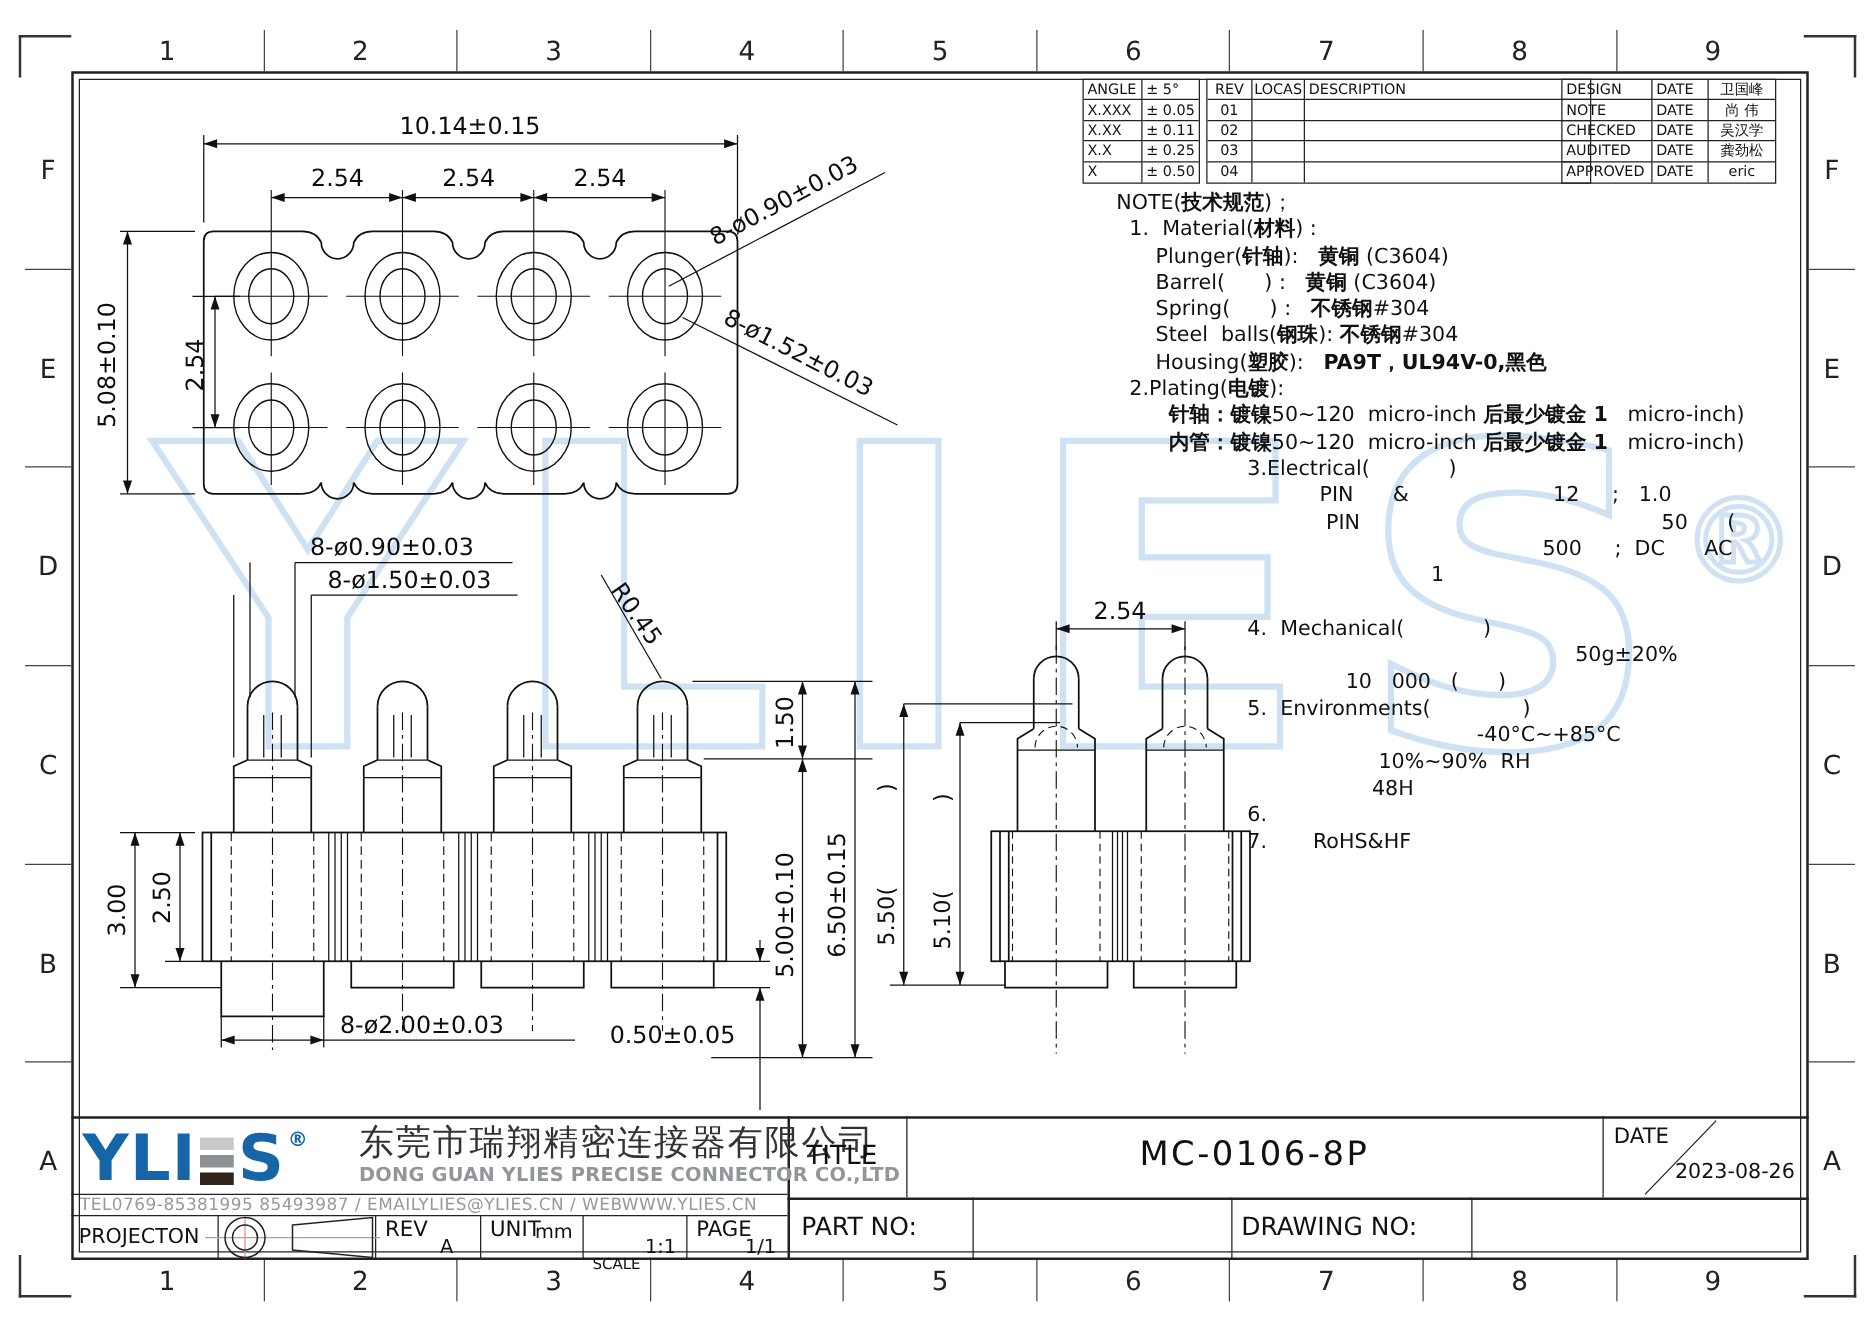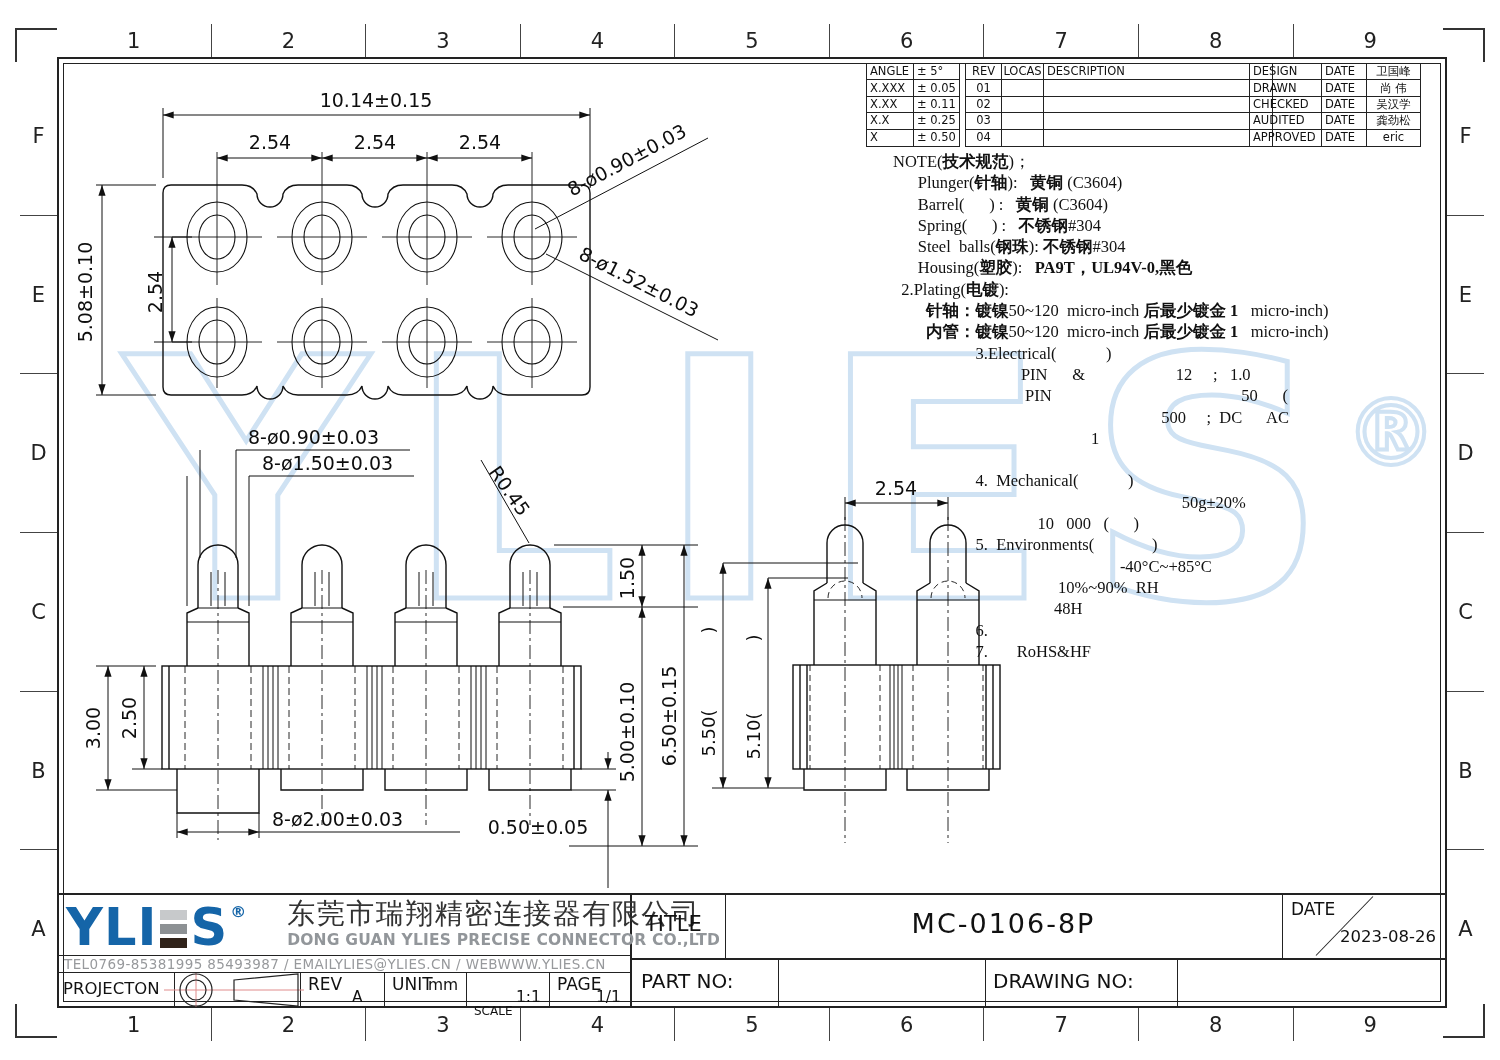--- a/index.html
+++ b/index.html
@@ -33,21 +33,21 @@
 
   
   .stable { position:absolute; display:grid; border:1.4px solid #222; background:transparent; z-index:2; }
   .tcell { border-right:1px solid #222; border-bottom:1px solid #222; font-size:11.5px; line-height:15px;
            padding:0 3px; display:flex; align-items:center; color:#111; }
   .tcell.last-col { border-right:none; }
   .tcell.last-row { border-bottom:none; }
   .tcell.center { justify-content:center; padding:0; }
 
   
-  #notes { position:absolute; left:893px; top:151px; width:575px; z-index:2;font-family:Liberation Serif, serif; }
+  #notes { position:absolute; left:893px; top:151px; width:575px; z-index:2; }
   .note-line { white-space:pre; height:21.3px; line-height:21.3px; font-size:16.5px; color:#111; }
   .nb { font-weight:700; }
 
   
   svg { z-index:1; }
   svg text { font-family:"DejaVu Sans", sans-serif; }
   .dt { font-size:19px; fill:#0d0d0d; }
   .dts { font-size:18px; fill:#0d0d0d; }
 
   
@@ -144,36 +144,37 @@
     <div class="tcell center"></div>
     <div class="tcell last-col"></div>
     <div class="tcell last-row center">04</div>
     <div class="tcell last-row center"></div>
     <div class="tcell last-col last-row"></div>
   </div>
 <div class="stable" id="app-table" style="left:1249px;top:63px;grid-template-columns:72px 45px 53px;grid-auto-rows:16.4px">
     <div class="tcell">DESIGN</div>
     <div class="tcell">DATE</div>
     <div class="tcell last-col center">卫国峰</div>
-    <div class="tcell">DRAWN</div>
+    <div class="tcell">NOTE</div>
     <div class="tcell">DATE</div>
     <div class="tcell last-col center">尚 伟</div>
     <div class="tcell">CHECKED</div>
     <div class="tcell">DATE</div>
     <div class="tcell last-col center">吴汉学</div>
     <div class="tcell">AUDITED</div>
     <div class="tcell">DATE</div>
     <div class="tcell last-col center">龚劲松</div>
     <div class="tcell last-row">APPROVED</div>
     <div class="tcell last-row">DATE</div>
     <div class="tcell last-col last-row center">eric</div>
   </div>
 
 <div id="notes">
     <div class="note-line"><span>NOTE(</span><span class="nb">技术规范</span><span>)；</span></div>
+    <div class="note-line"><span>  1.  Material(</span><span class="nb">材料</span><span>) :</span></div>
     <div class="note-line"><span>      Plunger(</span><span class="nb">针轴</span><span>):   </span><span class="nb">黄铜</span><span> (C3604)</span></div>
     <div class="note-line"><span>      Barrel(      ) :   </span><span class="nb">黄铜</span><span> (C3604)</span></div>
     <div class="note-line"><span>      Spring(      ) :   </span><span class="nb">不锈钢</span><span>#304</span></div>
     <div class="note-line"><span>      Steel  balls(</span><span class="nb">钢珠</span><span>): </span><span class="nb">不锈钢</span><span>#304</span></div>
     <div class="note-line"><span>      Housing(</span><span class="nb">塑胶</span><span>):   </span><span class="nb">PA9T，UL94V-0,黑色</span></div>
     <div class="note-line"><span>  2.Plating(</span><span class="nb">电镀</span><span>):</span></div>
     <div class="note-line"><span>        </span><span class="nb">针轴：镀镍</span><span>50~120  micro-inch </span><span class="nb">后最少镀金 1</span><span>   micro-inch)</span></div>
     <div class="note-line"><span>        </span><span class="nb">内管：镀镍</span><span>50~120  micro-inch </span><span class="nb">后最少镀金 1</span><span>   micro-inch)</span></div>
     <div class="note-line"><span>                    3.Electrical(            )</span></div>
     <div class="note-line"><span>                               PIN      &amp;                      12     ;   1.0</span></div>

